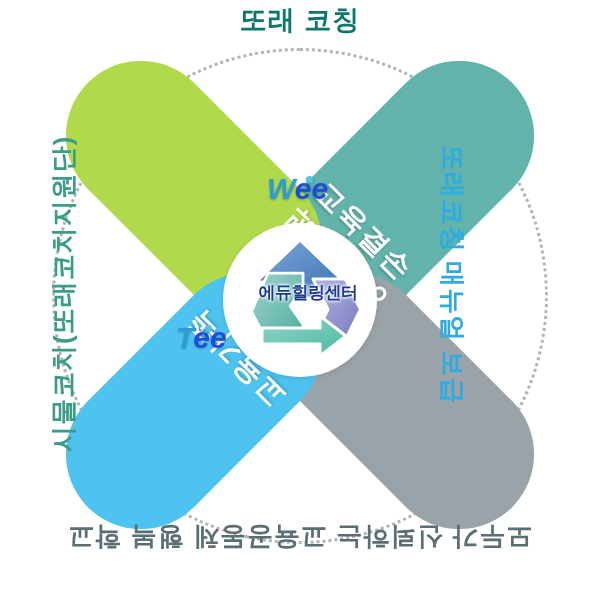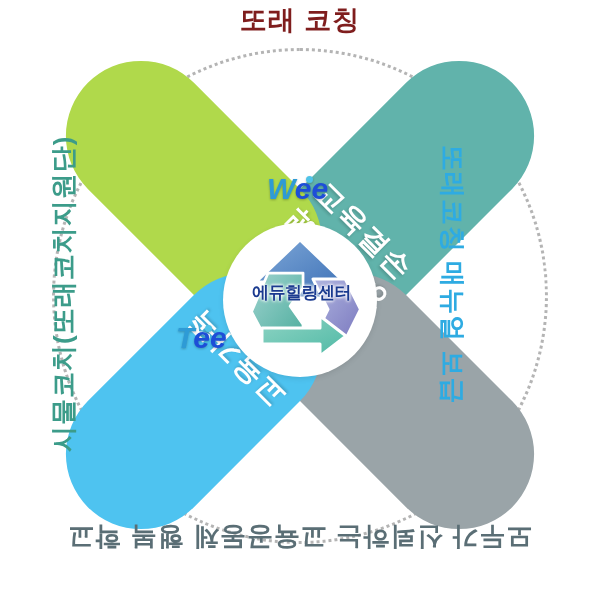--- a/index.html
+++ b/index.html
@@ -29,21 +29,21 @@
   .outer-label {
     position: absolute;
     font-weight: bold;
     white-space: nowrap;
     letter-spacing: 1px;
   }
   #label-top {
     top: 2px; left: 0; width: 600px;
     text-align: center;
     font-size: 27px;
-    color: #7f1d1d;
+    color: #0f766e;
   }
   #label-right {
     top: 145px; left: 470px;
     width: 300px;
     font-size: 26px;
     color: #2eabe2;
     transform: rotate(90deg);
     transform-origin: 0 0;
     text-align: left;
   }
@@ -129,22 +129,22 @@
     left: 224px; top: 224px;
     width: 152px; height: 152px;
     border-radius: 50%;
     background: #ffffff;
     box-shadow: 0 0 0 1px rgba(255,255,255,1), 0 2px 6px rgba(0,0,0,.12);
     overflow: hidden;
   }
   #center-circle svg { position: absolute; left: 0; top: 0; }
   .center-text {
     position: absolute;
-    left: 12px; width: 152px;
-    text-align: left;
+    left: 0; width: 152px;
+    text-align: center;
     pointer-events: none;
     padding-left: 16px;
   }
   #center-ko {
     top: 57px;
     font-size: 17px;
     font-weight: bold;
     color: #1a3a8f;
     letter-spacing: -0.5px;
     text-shadow: 0 0 3px #fff, 0 0 3px #fff, 0 0 4px #fff;

